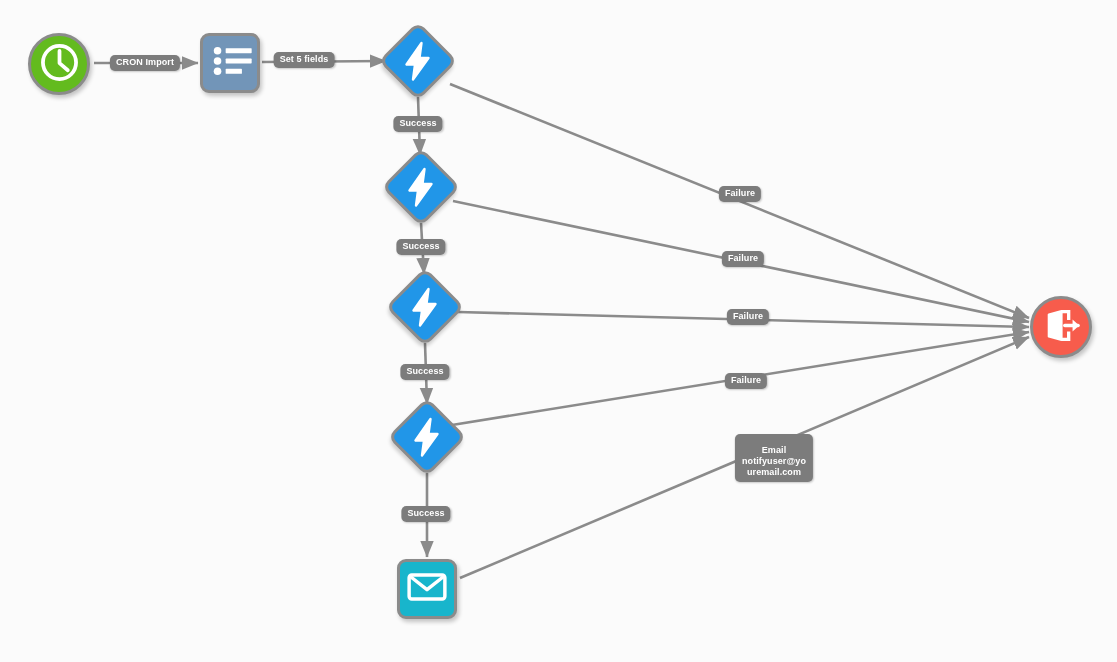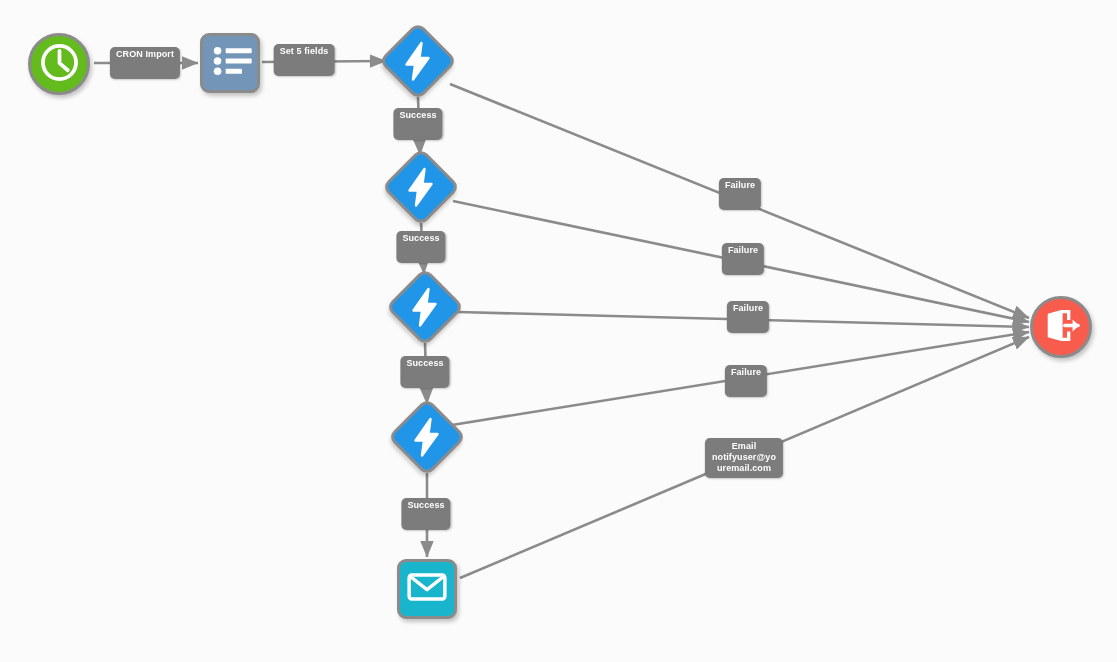--- a/index.html
+++ b/index.html
@@ -55,31 +55,31 @@
     justify-content: center;
   }
   .glyph { pointer-events: none; }
 
   
   .edge-label {
     position: absolute;
     background: #7c7c7c;
     color: #ffffff;
     border-radius: 5px;
-    padding: 2px 6px 19px 6px;
+    padding: 2px 6px 3px 6px;
     font-size: 9px;
     font-weight: bold;
     line-height: 11px;
     text-align: center;
     white-space: pre;
     letter-spacing: 0.1px;
     box-shadow: 1px 1px 2px rgba(0,0,0,0.20);
     transform: translate(-50%, -50%);
   }
-  .edge-label.multi { white-space: pre-line; padding: 3px 7px 4px 7px; }
+  .edge-label.multi { white-space: pre-line; padding: 11px 7px 4px 7px; margin-left: 30px; }
 </style>
 </head>
 <body>
 
 <div id="canvas">
   <svg class="edge-layer" width="1117" height="662">
     <defs>
       <marker id="arrowhead" markerWidth="7" markerHeight="7" refX="6.2" refY="3" orient="auto" markerUnits="strokeWidth">
         <path d="M0,0.4 L6.4,3 L0,5.6 z" fill="#8b8b8b"></path>
       </marker>

